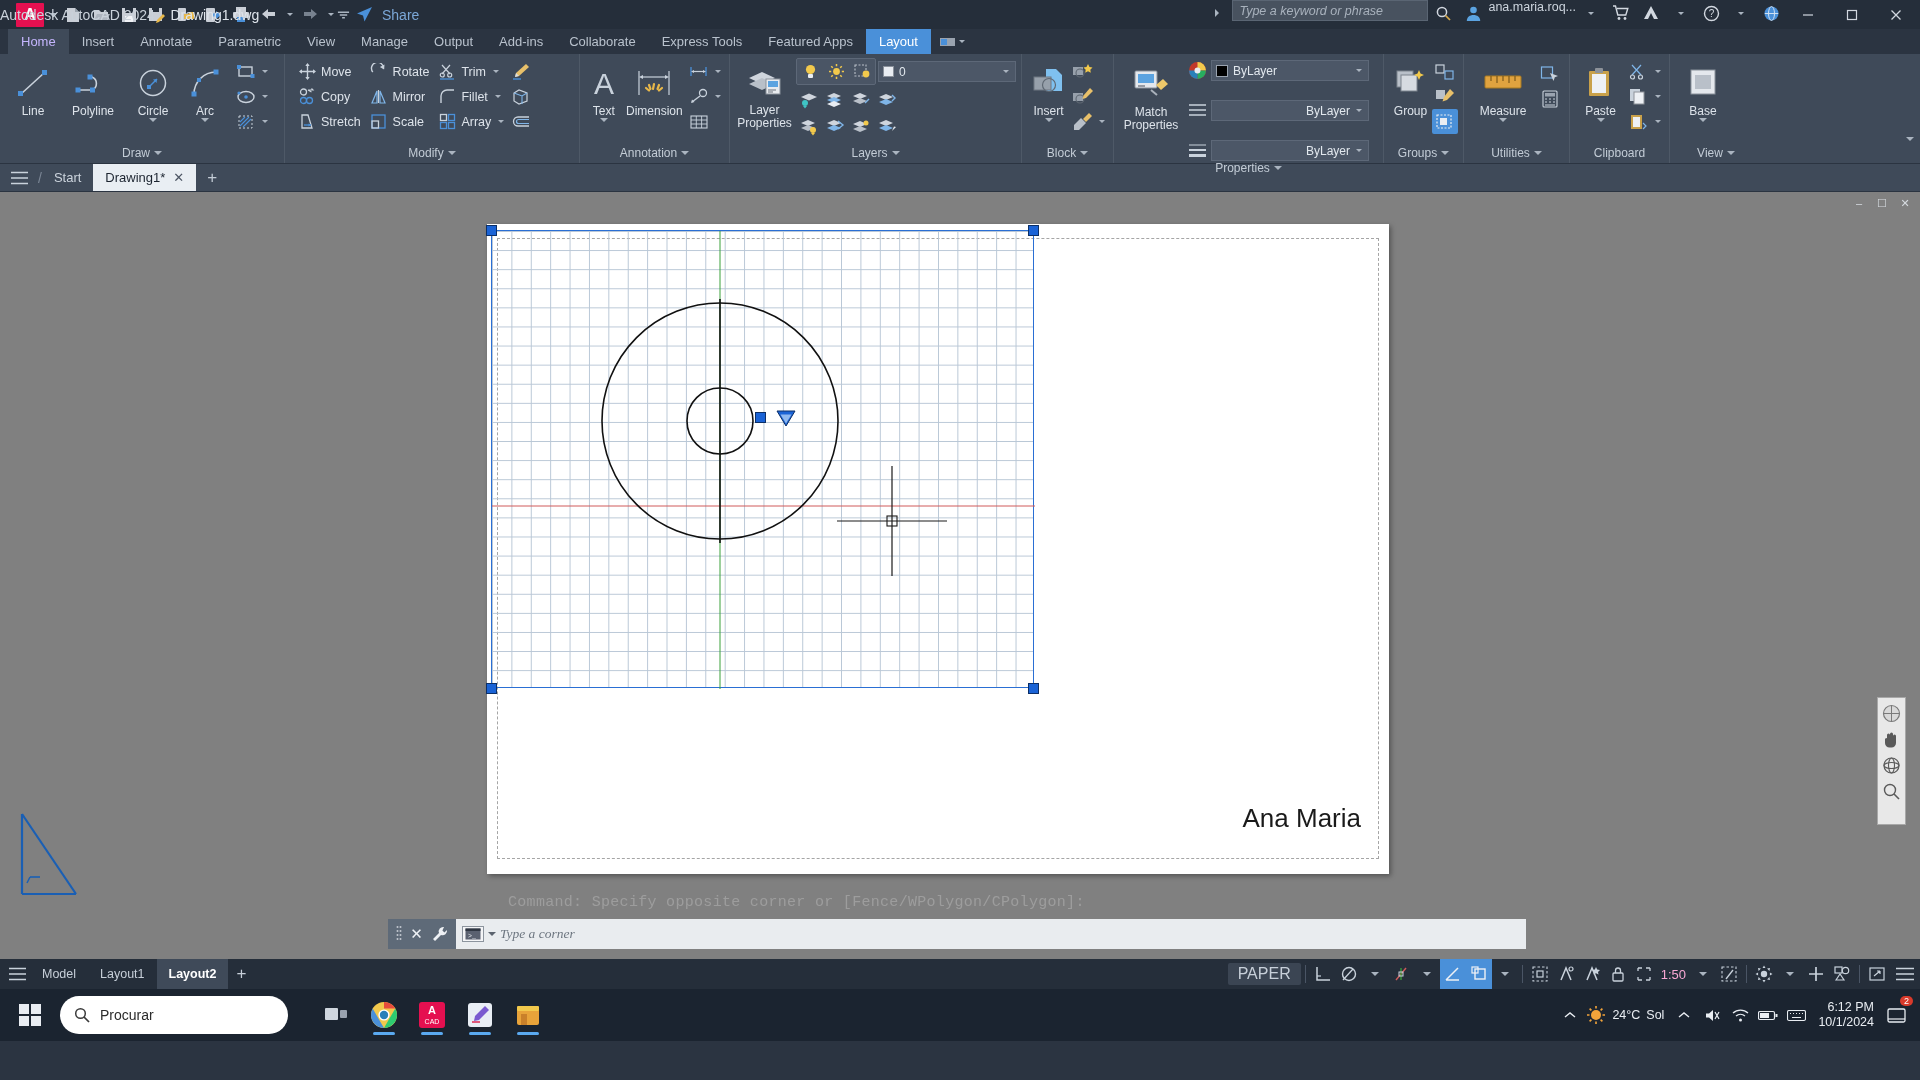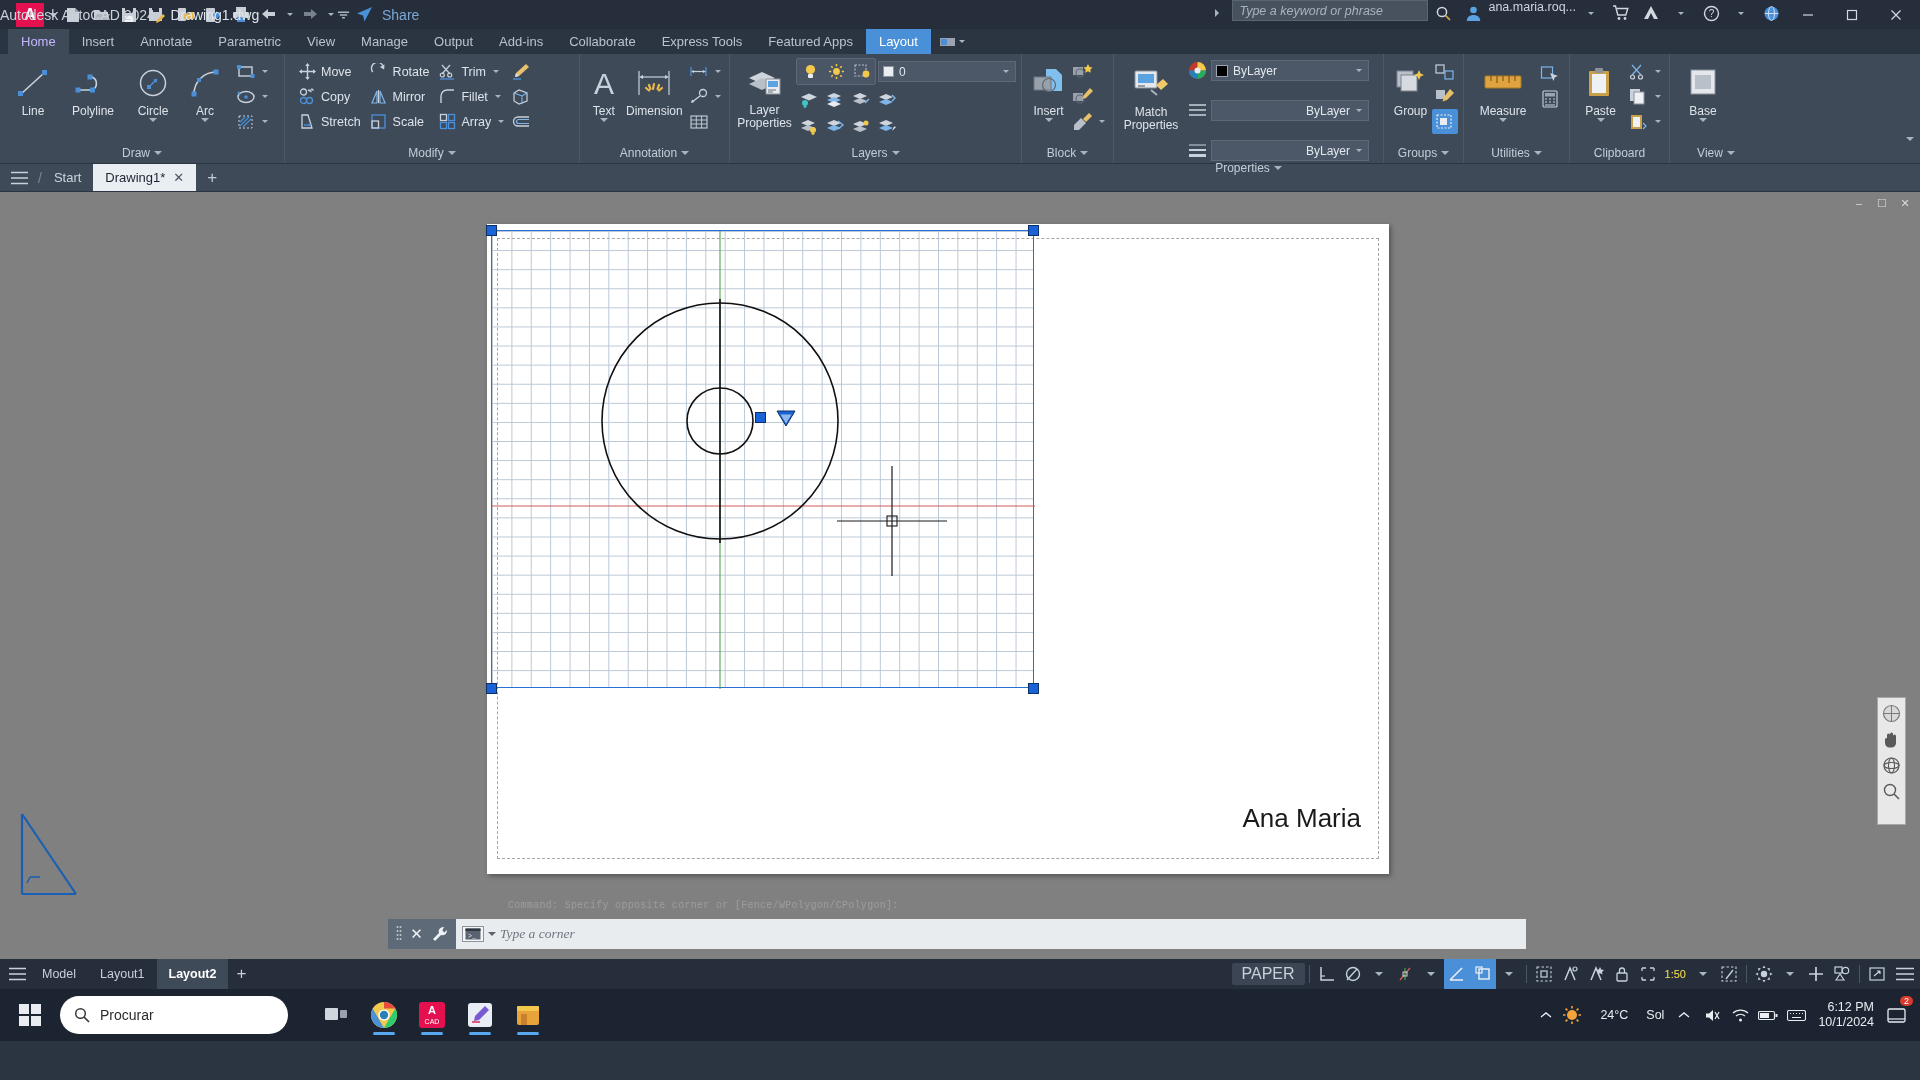--- a/index.html
+++ b/index.html
@@ -145,21 +145,21 @@
   .grip {
     position: absolute; width: 11px; height: 11px; background: #1a63d6;
     border: 1px solid #0c2f66; z-index: 5;
   }
   #ucs-icon { position: absolute; left: 14px; bottom: 58px; width: 70px; height: 90px; z-index: 4;}
   #name-text {
     position: absolute; right: 28px; bottom: 40px; font-size: 26px;
     color: #1a1a1a; font-family: "Liberation Sans", sans-serif;
   }
   #cmd-echo {
-    position: absolute; left: 508px; bottom: 48px; font-size: 10px;
+    position: absolute; left: 508px; bottom: 48px; font-size: 15px;
     color: #9d9d9d; font-family: "Liberation Mono", monospace; letter-spacing: .3px;
   }
   #navbar {
     position: absolute; right: 14px; top: 505px; width: 29px; height: 128px;
     background: #e8e8e8; border: 1px solid #a8a8a8; display: flex;
     flex-direction: column; align-items: center; padding-top: 5px; gap: 6px; z-index: 6;
   }
   .nv { width: 20px; height: 20px; display: flex; align-items: center; justify-content: center; cursor: pointer; }
 
   
@@ -184,21 +184,21 @@
   .sb-tab {
     padding: 0 12px; height: 30px; display: flex; align-items: center; cursor: pointer;
   }
   .sb-tab.active { background: #3f4a59; color: #fff; font-weight: bold; }
   .sb-ico { width: 26px; height: 30px; display: flex; align-items: center;
     justify-content: center; cursor: pointer; }
   .sb-ico.on { background: #4a90d9; }
   .sb-sep { width: 1px; height: 18px; background: #4a5565; margin: 0 4px; }
   .sb-paper { padding: 0 10px; height: 22px; display: flex; align-items: center;
     background: #3b4553; border-radius:2px; font-size: 16px; cursor: pointer; }
-  .sb-scale { padding: 0 4px; color: #fde047; cursor: pointer; font-size: 11px;}
+  .sb-scale { padding: 0 4px; color: #f9a8d4; cursor: pointer; font-size: 13px;}
 
   
   #taskbar {
     height: 52px; background: #1b2430; display: flex; align-items: center;
     padding: 0 6px; gap: 0;
   }
   #start { width: 48px; height: 44px; display: flex; align-items: center; justify-content: center; cursor: pointer; }
   #tb-search {
     width: 228px; height: 38px; background: #ffffff; border-radius: 19px;
     display: flex; align-items: center; padding: 0 14px; gap: 10px;
@@ -1392,21 +1392,21 @@
         <rect x="6" y="12" width="6" height="11" fill="#c9802a"></rect>
       </svg>
   </div>
 
   <div id="tray">
     <div class="tray-ico">
       <svg width="14" height="14" viewBox="0 0 14 14">
           <path d="M2 9l5-4 5 4" stroke="#e9edf2" stroke-width="1.4" fill="none"></path>
         </svg>
     </div>
-    <div style="display:flex;align-items:center;gap:18px;padding-right:4px">
+    <div style="display:flex;align-items:center;gap:6px;padding-right:4px">
       <svg width="20" height="20" viewBox="0 0 20 20">
           <circle cx="10" cy="10" r="5" fill="#f2a33a"></circle>
           <g stroke="#f2a33a" stroke-width="1.6">
             <path d="M10 1v2.5M10 16.5V19M1 10h2.5M16.5 10H19M3.6 3.6l1.8 1.8M14.6 14.6l1.8 1.8M16.4 3.6l-1.8 1.8M5.4 14.6l-1.8 1.8"></path>
           </g>
         </svg>
       <span>24°C</span>
       <span>Sol</span>
     </div>
     <div class="tray-ico">

